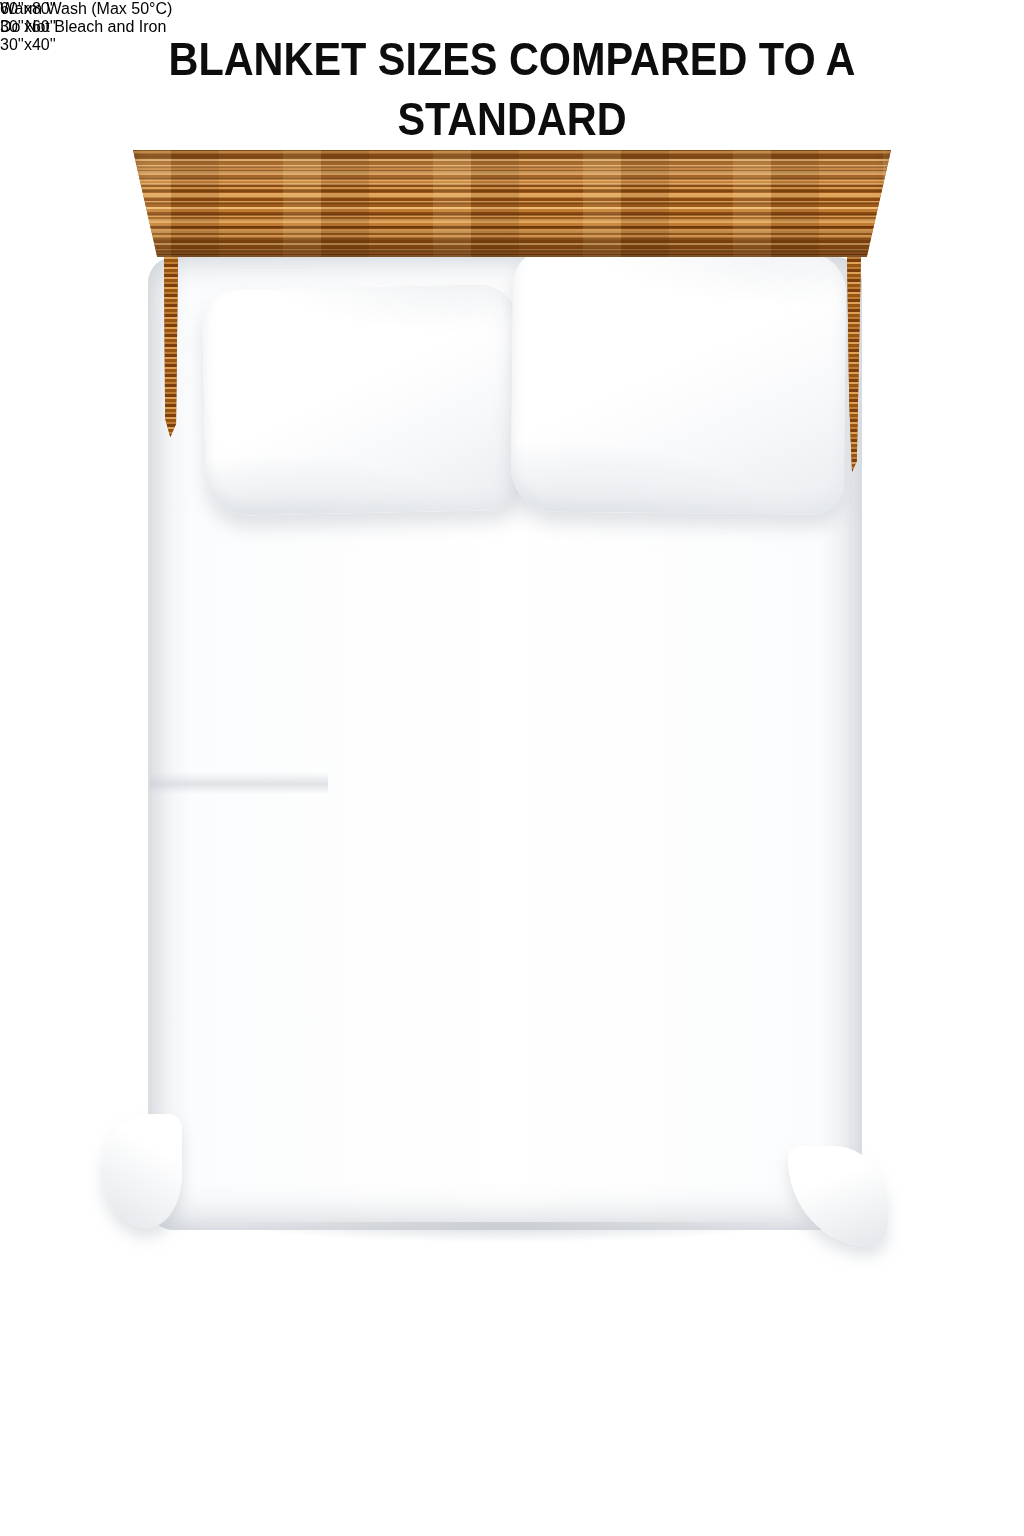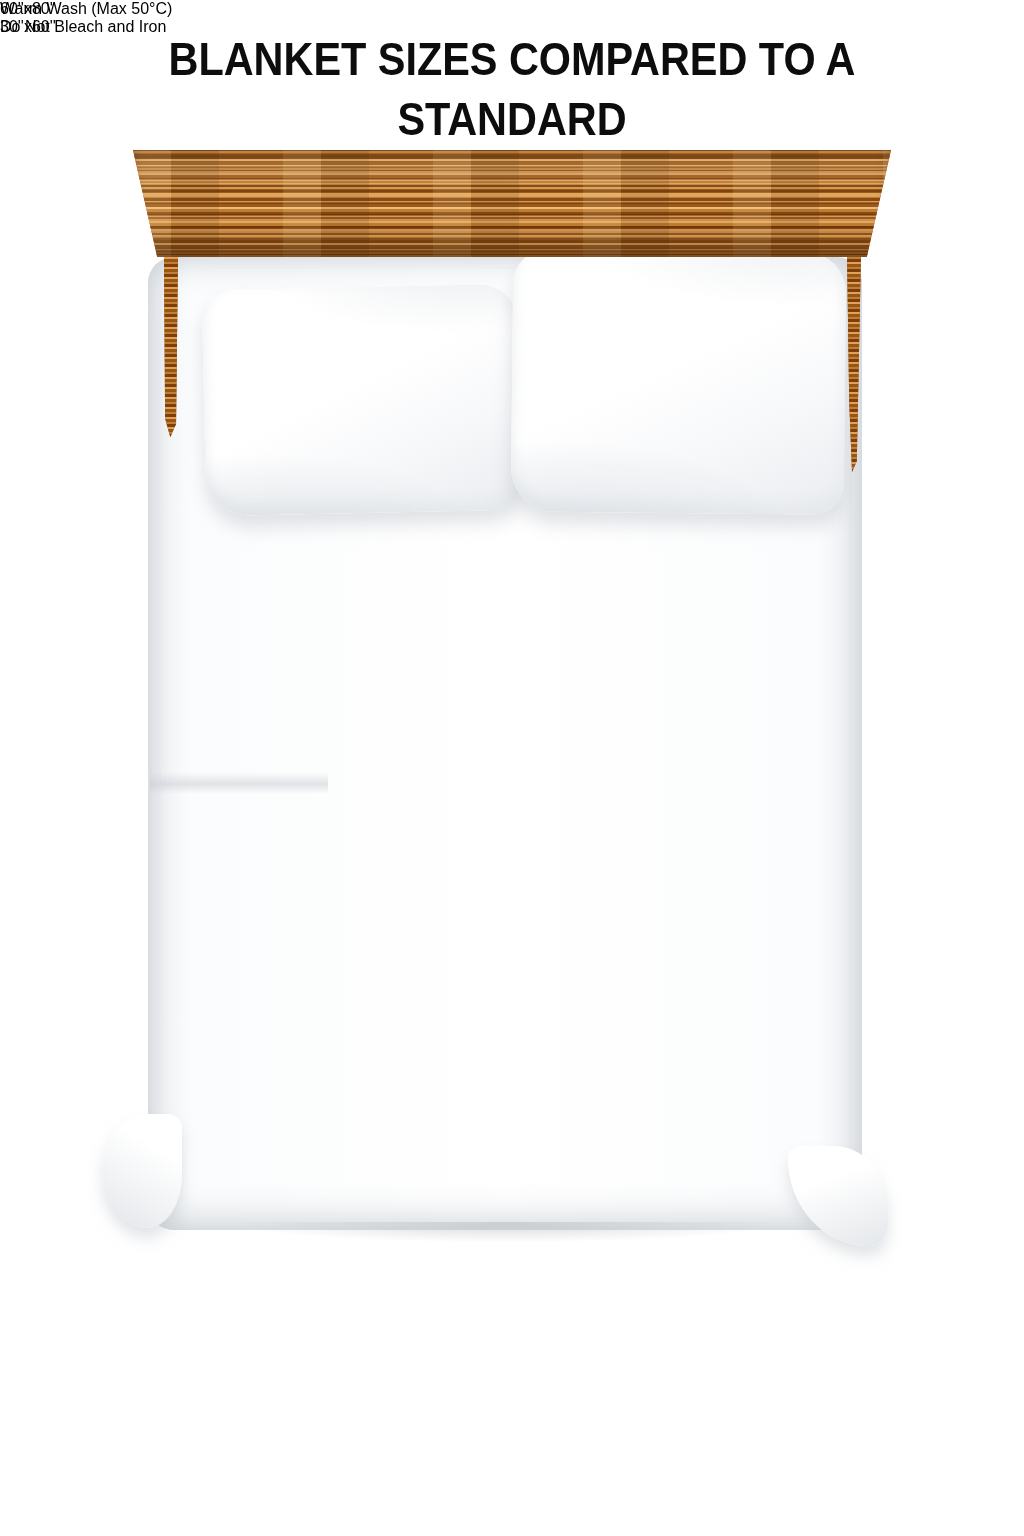--- a/index.html
+++ b/index.html
@@ -195,20 +195,21 @@
 
     <div class="abs dash-h d-60-top"></div>
     <div class="abs dash-v d-60-left"></div>
     <div class="abs dash-h d-50-top"></div>
     <div class="abs dash-v d-50-right"></div>
     <div class="abs dash-v d-30-left"></div>
     <div class="abs dash-h d-30-bottom"></div>
 
     <div class="size-label lbl-60">60''x80''</div>
     <div class="size-label lbl-50">30''x60''</div>
+    <div class="size-label lbl-30">30''x40''</div>
   </div>
 
   <div class="care">
     <div>Warm Wash (Max 50°C)</div>
     <div>Do Not Bleach and Iron</div>
   </div>
 
 </div>
 
 </body></html>

